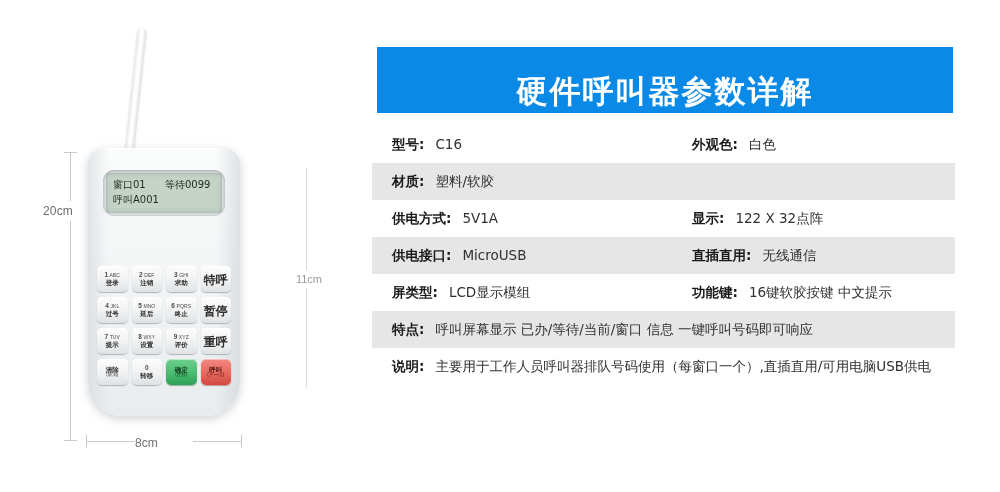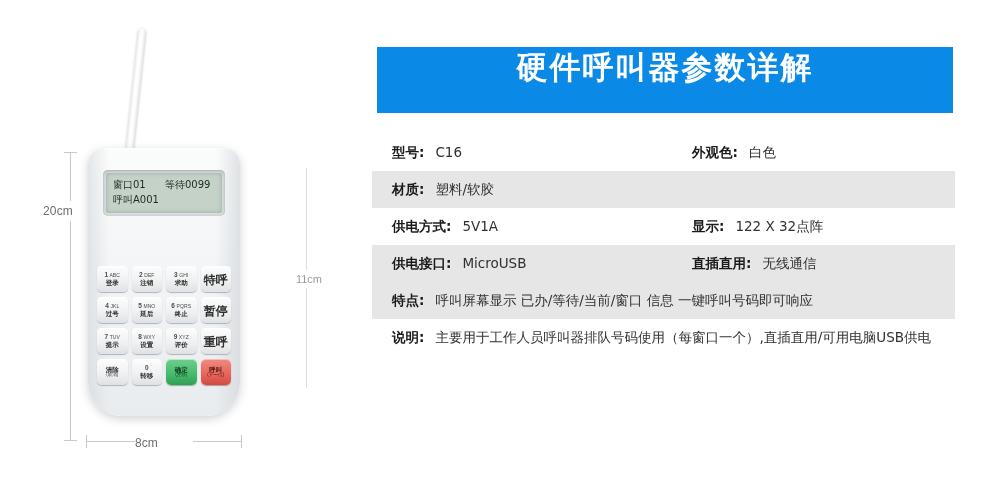--- a/index.html
+++ b/index.html
@@ -69,21 +69,21 @@
   }
   .device:before{ 
     content:"";position:absolute;left:0;top:0;width:100%;height:100%;
     border-radius:16px 16px 34px 34px;
     background:linear-gradient(90deg,rgba(208,213,217,.55) 0%,rgba(255,255,255,0) 14%,
                rgba(255,255,255,0) 84%,rgba(205,210,215,.6) 100%);
   }
   
   .lcd-bezel{
     position:absolute;left:15px;top:22px;width:122px;height:46px;
-    background:#d9dcdd;border-radius:5px;
+    background:#d9dcdd;border-radius:11px;
     box-shadow:inset 0 1px 3px rgba(120,125,130,.55);
     padding:3px;box-sizing:border-box;
   }
   .lcd{
     width:100%;height:100%;background:#c4d2c8;border-radius:3px;
     box-sizing:border-box;padding:4px 7px;
     box-shadow:inset 0 0 4px rgba(110,130,115,.5);
   }
   .lcd-line{
     font-family:"DejaVu Sans",sans-serif;
@@ -120,28 +120,28 @@
   }
   .key.k-red .k-main,.key.k-red .k-sub{color:#4b100c;}
 
   
   #spec-panel{
     position:absolute;left:360px;top:0;width:640px;height:492px;background:#ffffff;
   }
   .banner{
     position:absolute;left:17px;top:47px;width:576px;height:66px;
     background:#0a8ae6;
-    display:flex;align-items:flex-start;justify-content:center;
+    display:flex;align-items:flex-end;justify-content:center;
   }
   .banner-title{
     color:#ffffff;font-size:31px;font-weight:700;letter-spacing:2px;
     font-family:"DejaVu Sans","Liberation Sans",sans-serif;
   }
   .spec-table{
-    position:absolute;left:12px;top:134px;width:583px;
+    position:absolute;left:12px;top:126px;width:583px;
   }
   .spec-row{
     display:flex;align-items:center;min-height:37px;box-sizing:border-box;
     padding:0 0 0 20px;
   }
   .spec-row.alt{background:#e6e6e6;}
   .cell{display:flex;align-items:baseline;font-size:13.5px;color:#2b2b2b;
         font-family:"DejaVu Sans","Liberation Sans",sans-serif;}
   .cell .lab{font-weight:700;color:#1a1a1a;white-space:nowrap;}
   .cell .val{margin-left:11px;color:#303030;white-space:nowrap;}
@@ -297,20 +297,30 @@
       <div class="cell left">
         <span class="lab">供电接口:</span>
         <span class="val">MicroUSB</span>
       </div>
       <div class="cell right">
         <span class="lab">直插直用:</span>
         <span class="val">无线通信</span>
       </div>
     </div>
 
+    <div class="spec-row">
+      <div class="cell left">
+        <span class="lab">屏类型:</span>
+        <span class="val">LCD显示模组</span>
+      </div>
+      <div class="cell right">
+        <span class="lab">功能键:</span>
+        <span class="val">16键软胶按键 中文提示</span>
+      </div>
+    </div>
 
     <div class="spec-row alt full">
       <div class="cell wide">
         <span class="lab">特点:</span>
         <span class="val">呼叫屏幕显示 已办/等待/当前/窗口 信息 一键呼叫号码即可响应</span>
       </div>
     </div>
 
     <div class="spec-row full">
       <div class="cell wide">

